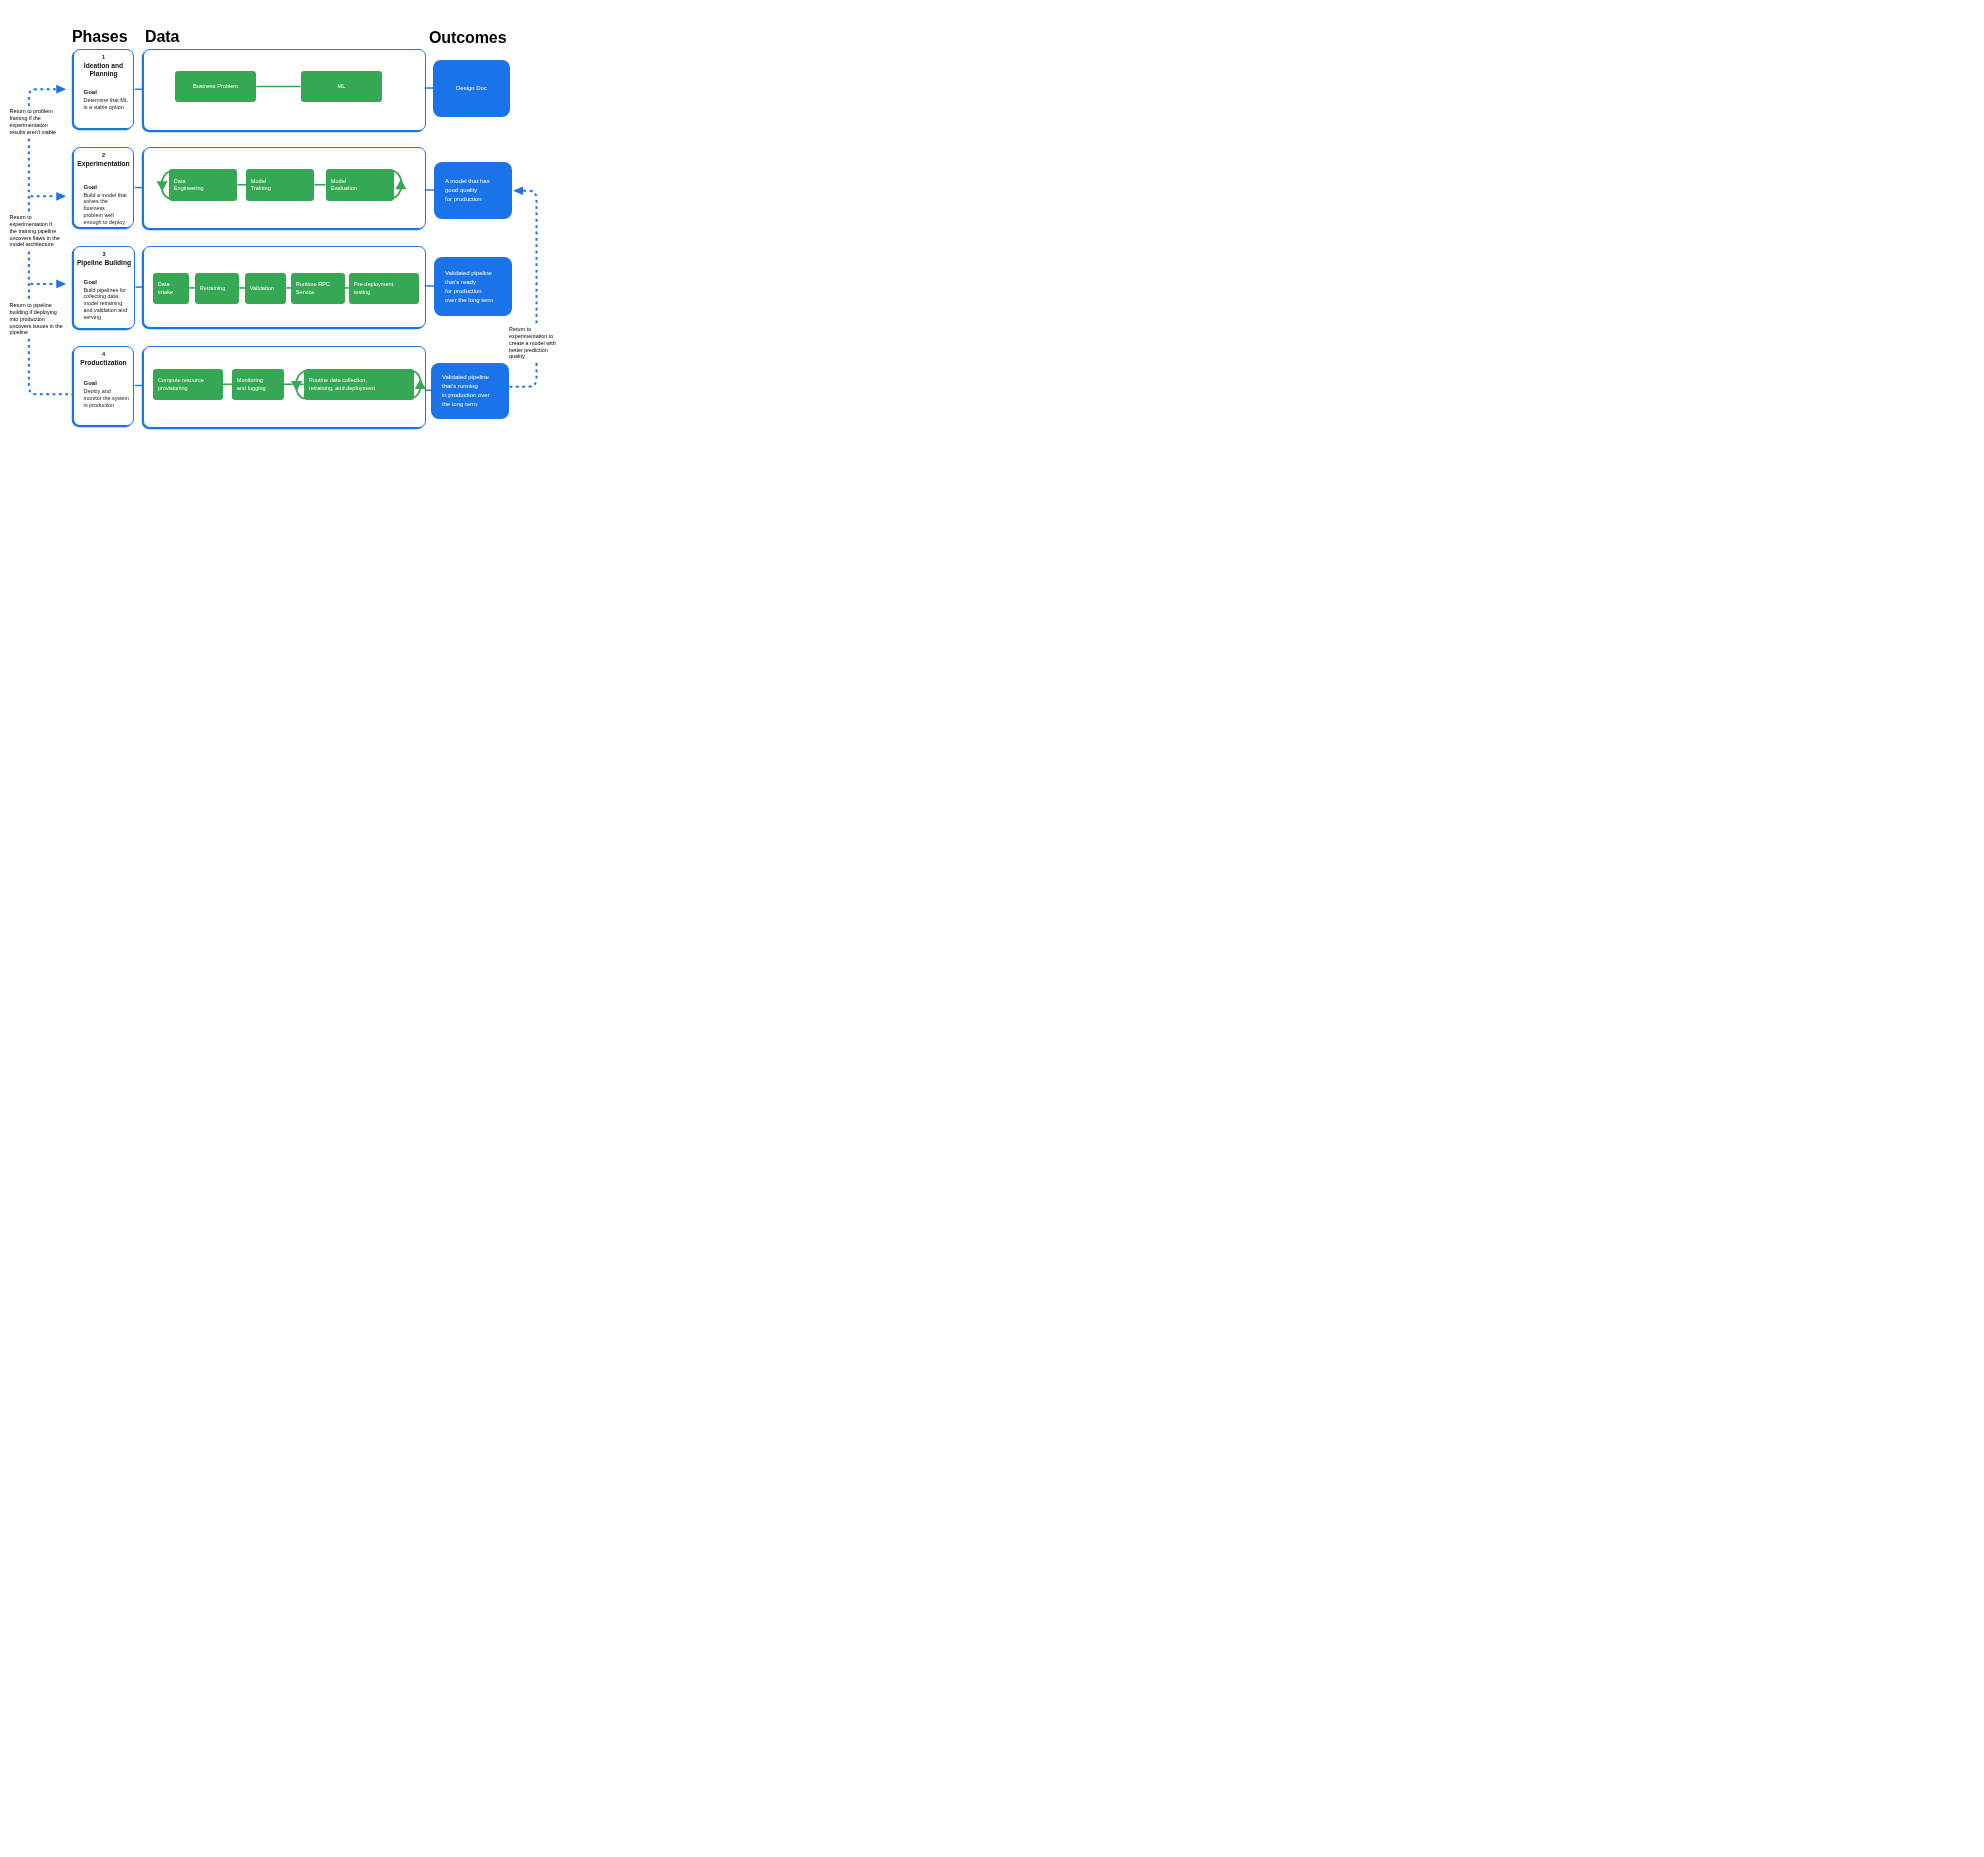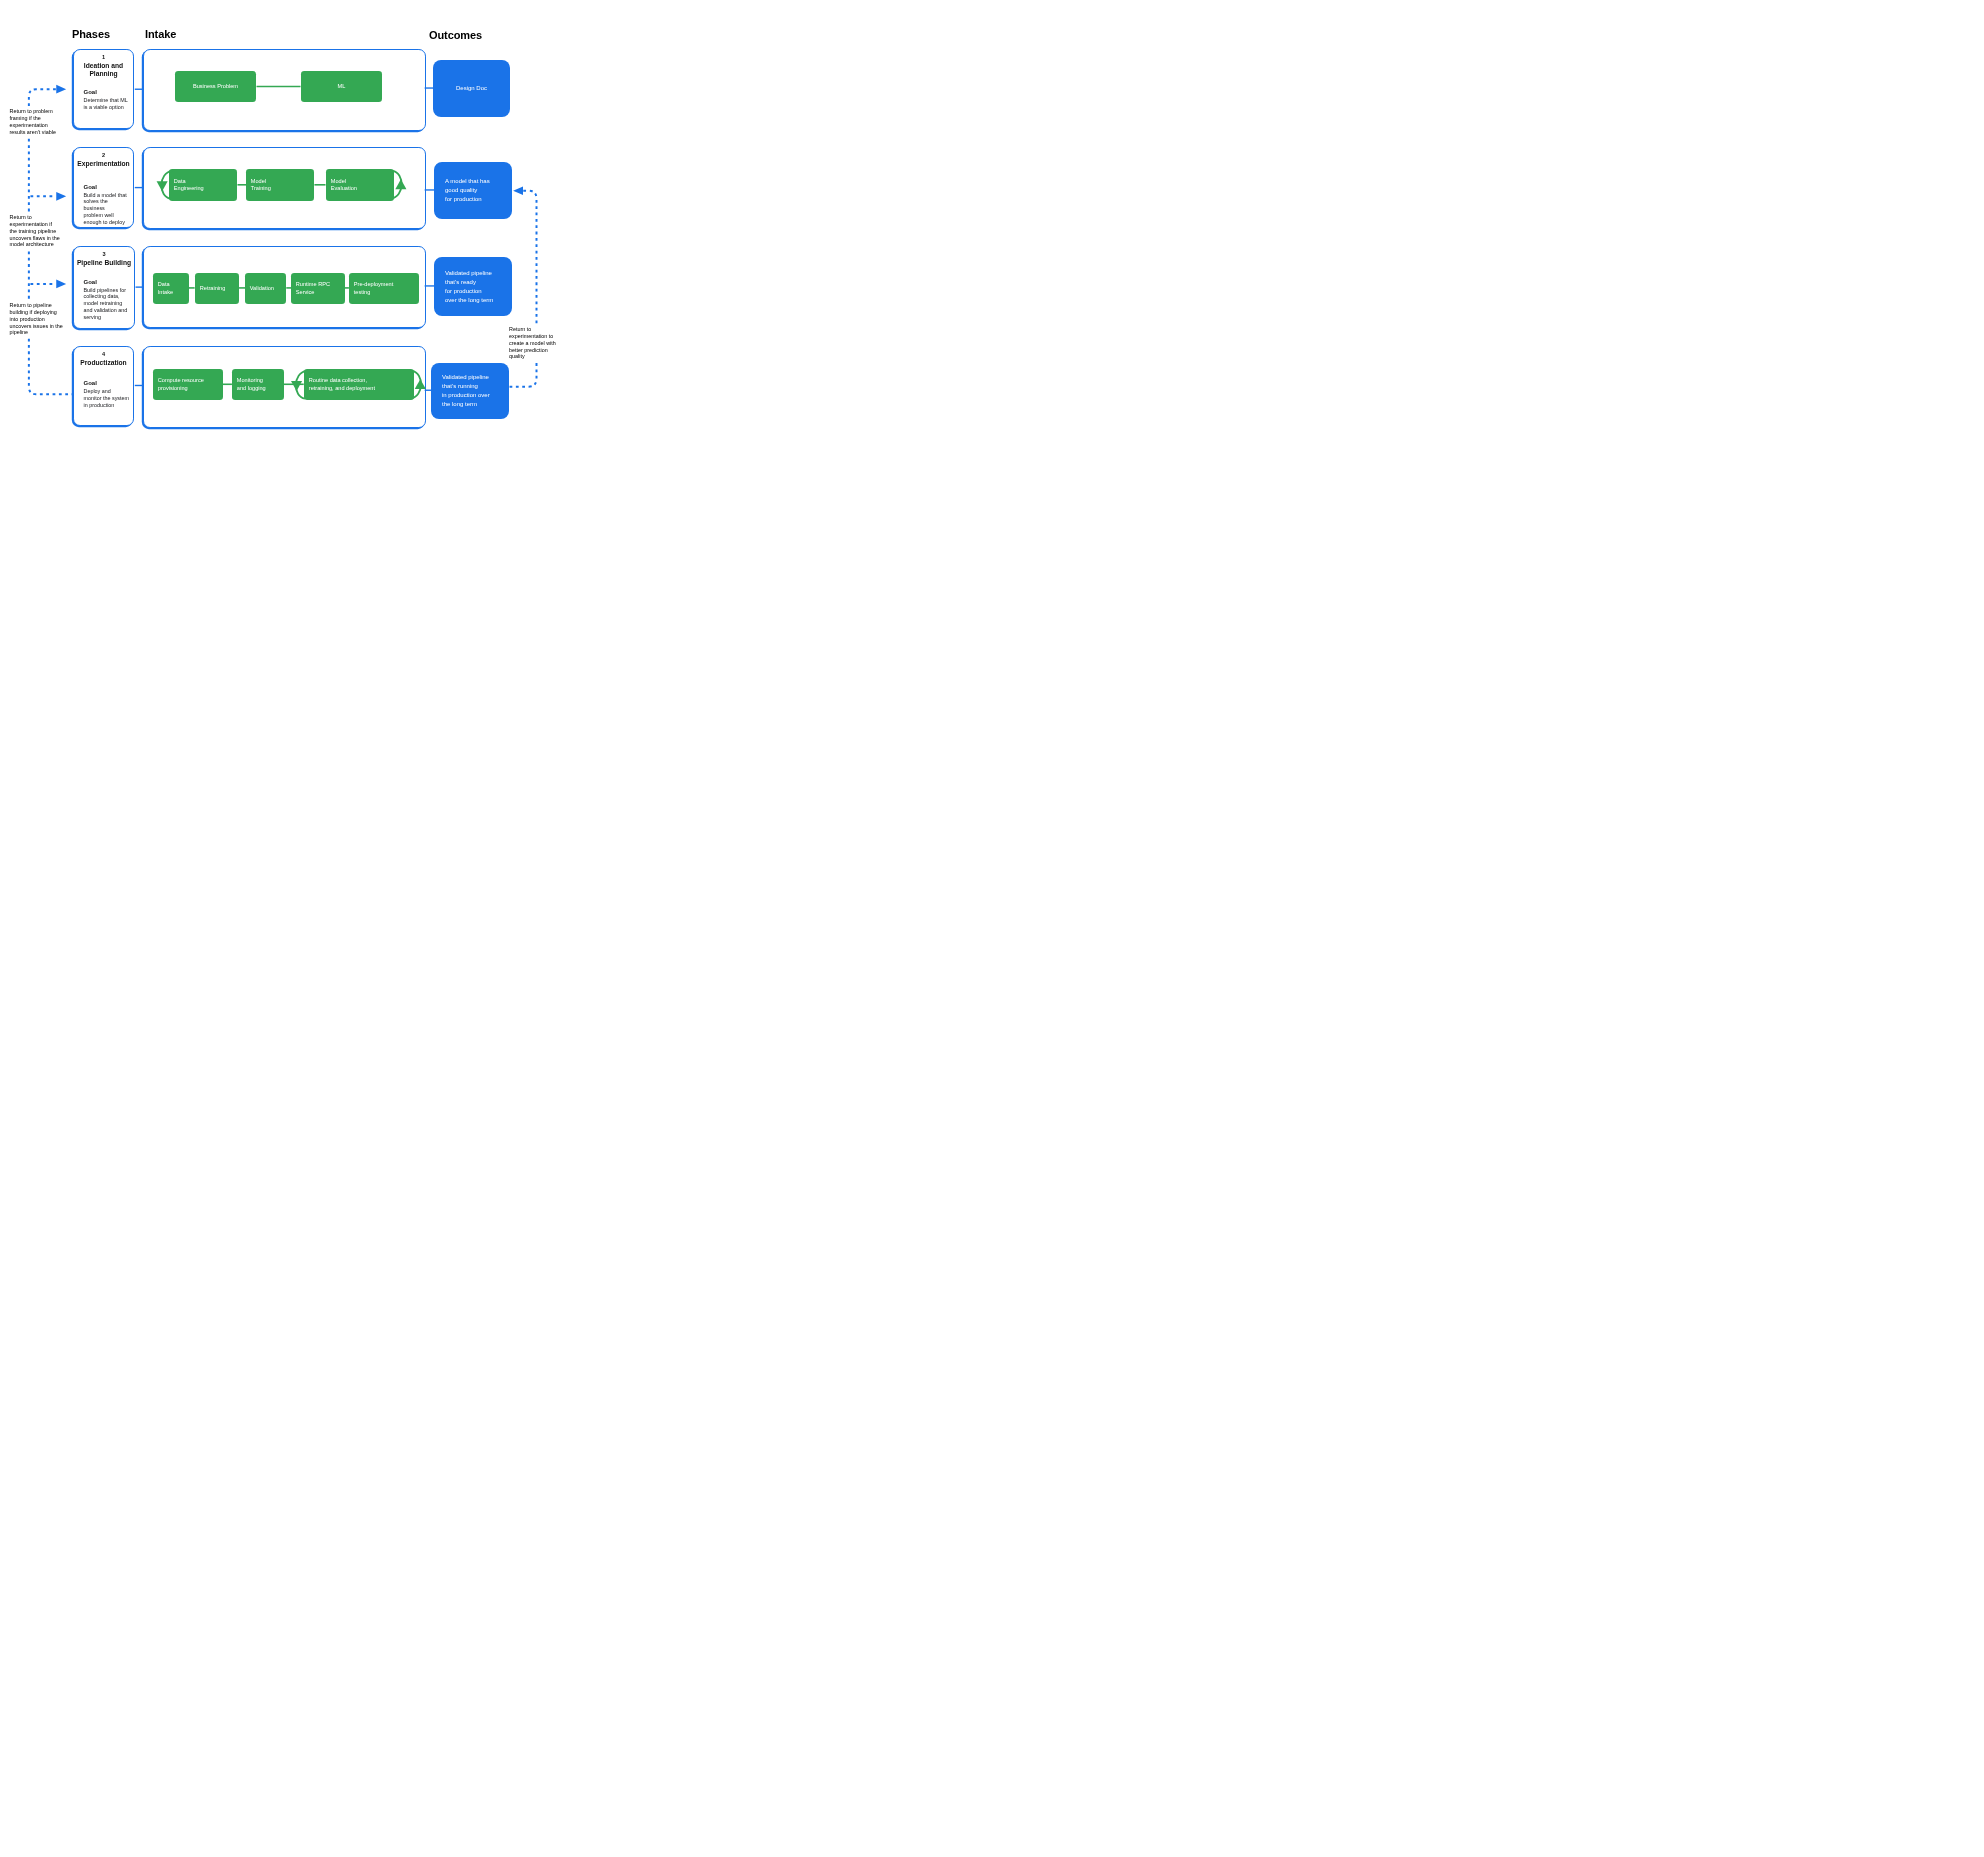--- a/index.html
+++ b/index.html
@@ -1,19 +1,19 @@
 <!DOCTYPE html>
 <html style="--blue: #1A73E8; --green: #34A853; --ink: #111111;font-size:6.4px"><head>
 <meta charset="utf-8">
 <style>
   :root{ --blue:#1A73E8; --green:#34A853; --ink:#111111; }
   html,body{margin:0;padding:0;background:#fff;}
   .page{position:relative;width:563px;height:464px;overflow:hidden;background:#fff;
         font-family:"Liberation Sans",sans-serif;color:var(--ink);}
-  .hdr{position:absolute;font-weight:bold;font-size:11px;letter-spacing:-0.1px;color:#000;}
+  .hdr{position:absolute;font-weight:bold;font-size:16px;letter-spacing:-0.1px;color:#000;}
   .phase{position:absolute;background:#fff;border:1.6px solid var(--blue);border-radius:7.1px;
          box-shadow:-1.2px 1.2px 0 0 var(--blue);display:flex;flex-direction:column;box-sizing:border-box;}
   .pnum{margin-top:4.4px;text-align:center;font-weight:bold;font-size:5.6px;}
   .ptitle{margin-top:1.2px;text-align:center;font-weight:bold;font-size:6.7px;line-height:1.25;white-space:pre-line;}
   .goal-label{font-weight:bold;font-size:6px;padding-left:9.5px;}
   .goal-text{margin-top:1.6px;font-size:5.4px;line-height:1.28;padding:0 3.2px 0 9.5px;white-space:pre-line;color:#202124;}
   .tcont{position:absolute;background:#fff;border:1.6px solid var(--blue);border-radius:7.1px;
          box-shadow:-1.2px 1.2px 0 0 var(--blue);box-sizing:border-box;}
   .tbox{position:absolute;background:var(--green);border-radius:3.2px;color:#fff;font-size:5.6px;line-height:1.32;
         display:flex;align-items:center;padding:0 4.8px;white-space:pre-line;box-sizing:border-box;}
@@ -29,21 +29,21 @@
   .garc{stroke:var(--green);stroke-width:4.5;fill:none;}
   .bfill{fill:var(--blue);stroke:none;}
   .gfill{fill:var(--green);stroke:none;}
 </style>
 </head>
 <body>
 
 <div class="page">
 
   <div class="hdr" style="left:72px;top:28px">Phases</div>
-  <div class="hdr" style="left:145px;top:28px">Intake</div>
+  <div class="hdr" style="left:145px;top:28px">Data</div>
   <div class="hdr" style="left:429px;top:29px">Outcomes</div>
 
   <div class="phase" style="left:73px;top:49px;width:61px;height:80px">
     <div class="pnum">1</div>
     <div class="ptitle">Ideation and
 Planning</div>
     <div class="goal-label" style="margin-top:11px">Goal</div>
     <div class="goal-text">Determine that ML
 is a viable option</div>
   </div>

